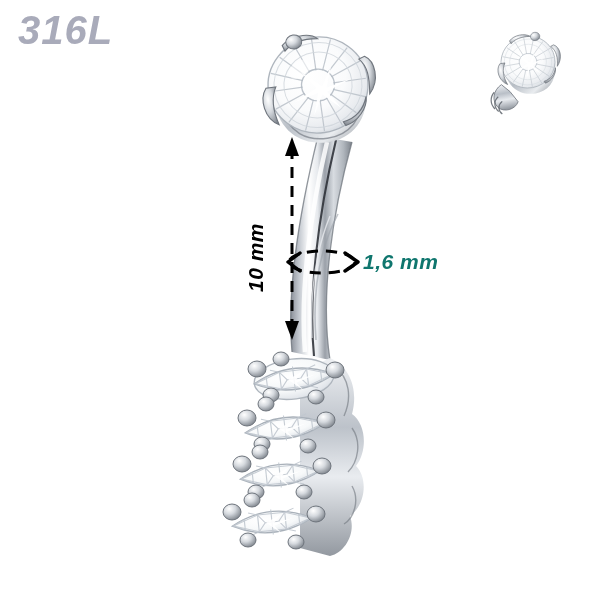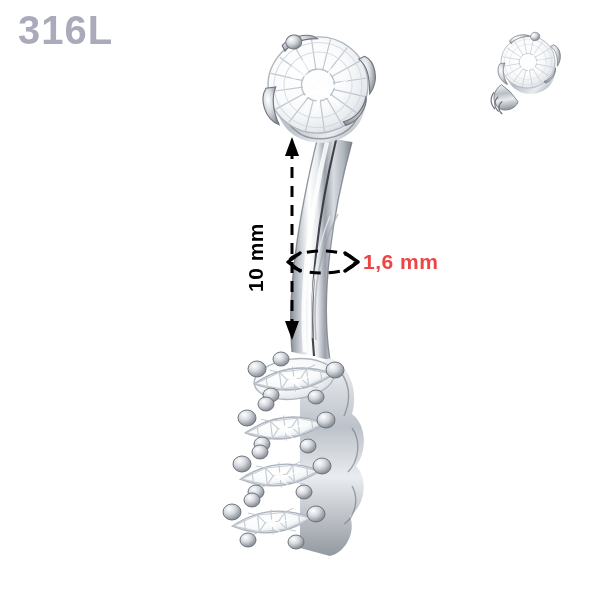--- a/index.html
+++ b/index.html
@@ -11,20 +11,21 @@
     height: 600px;
     background: #ffffff;
     font-family: "Liberation Sans", sans-serif;
     overflow: hidden;
   }
   #stage {
     position: relative;
     width: 600px;
     height: 478px;
     background: #ffffff;
+    font-style: italic;
   }
   #art {
     position: absolute;
     left: 0;
     top: 0;
     width: 600px;
     height: 600px;
   }
   .watermark {
     position: absolute;
@@ -34,21 +35,21 @@
     font-weight: 700;
     letter-spacing: 1px;
     color: #a9abba;
     font-family: "Liberation Sans", sans-serif;
     user-select: none;
   }
   .dim-label {
     position: absolute;
     font-family: "Liberation Sans", sans-serif;
     font-weight: 700;
-    color: #ef4444;
+    color: #0f766e;
     white-space: nowrap;
   }
   .dim-vertical-wrap {
     position: absolute;
     left: 268px;
     top: 292px;
     width: 0;
     height: 0;
   }
   .dim-vertical-inner {

